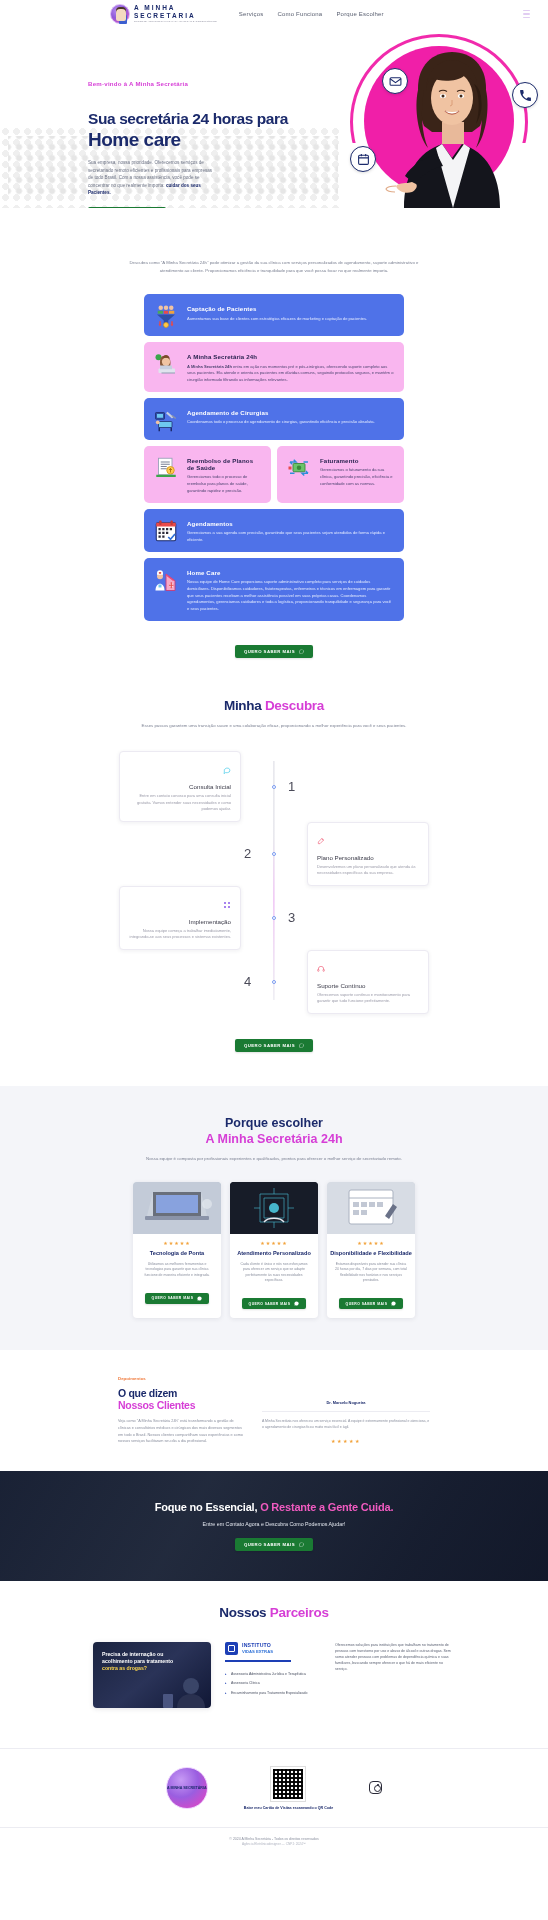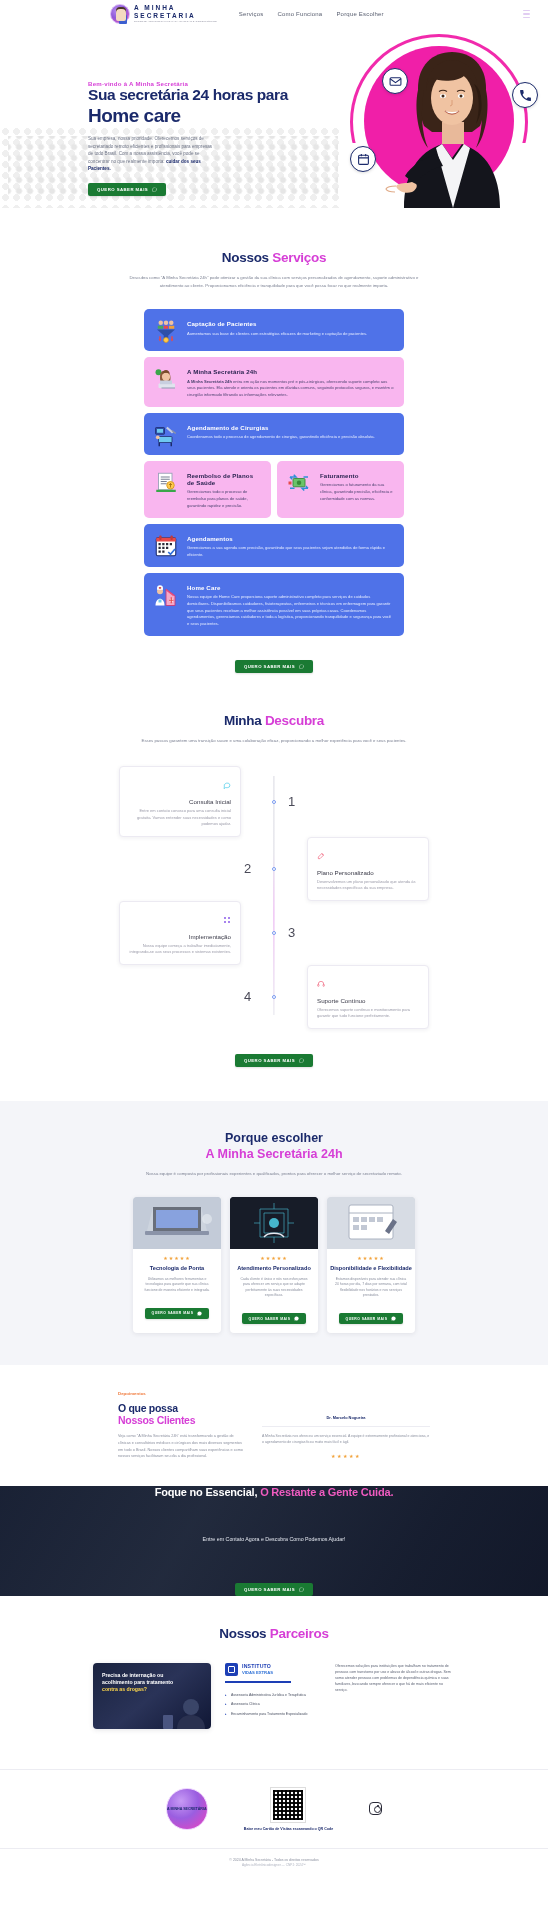--- a/index.html
+++ b/index.html
@@ -76,21 +76,21 @@
       radial-gradient(circle at 50% 50%, #e6e6e6 0 3px, transparent 3.2px);
     background-size: 11px 11px;
     background-position: 5.5px 5.5px;
   }
   .hero-content { position: absolute; left: 88px; top: 52px; width: 200px; z-index: 6; }
   .hero-kicker {
     font-size: 6.1px; font-weight: 700; color: #d63ed6; letter-spacing: .25px;
   }
   .hero-h1 {
     font-size: 15.5px; font-weight: 800; color: #1b2a6b;
-    letter-spacing: -.4px; margin-top: 0; line-height: 1.05;
+    letter-spacing: -.4px; margin-top: 24px; line-height: 1.05;
   }
   .hero-h2 {
     font-size: 19px; font-weight: 800; color: #1b2a6b;
     letter-spacing: -.5px; margin-top: 3px; line-height: 1.05;
   }
   .hero-p {
     font-size: 4.6px; color: #6d7385; line-height: 1.62; margin-top: 9px;
     width: 130px;
   }
   .hero-p b { color: #1b2a6b; }
@@ -226,28 +226,28 @@
   .depo-sep { width: 100%; height: 1px; background: #ececf2; margin: 6px 0 7px; }
   .depo-quote { font-size: 3.5px; color: #8a8f9e; line-height: 1.7; text-align: left; }
   .depo-stars { text-align: center; font-size: 5px; color: #f2a33c; letter-spacing: 1.5px; margin-top: 7px; }
 
   
   .cta-banner {
     position: relative; height: 110px; overflow: hidden;
     background:
       linear-gradient(rgba(18,24,42,.82), rgba(18,24,42,.82)),
       linear-gradient(120deg,#3c4c66 0%,#6a7d94 35%,#2b3648 75%,#141b2a 100%);
-    display: flex; flex-direction: column; align-items: center; justify-content: space-between;
+    display: flex; flex-direction: column; align-items: center; justify-content: center;
   }
   .cta-h { font-size: 11px; font-weight: 800; color: #ffffff; letter-spacing: -.2px; }
   .cta-h .pink { color: #f05bc0; }
   .cta-p { font-size: 5.3px; color: #e3e7ef; margin-top: 8px; }
 
   
-  .parceiros { padding: 30px 0 22px; }
+  .parceiros { padding: 24px 0 22px; }
   .parc-inner { display: flex; gap: 14px; justify-content: center; align-items: flex-start; margin-top: 22px; }
   .parc-card {
     width: 118px; height: 66px; border-radius: 4px; overflow: hidden; position: relative;
     background: linear-gradient(140deg,#1a2340 0%,#2a3358 50%,#101735 100%);
     box-shadow: 0 1px 5px rgba(30,30,60,.12);
     color: #fff; padding: 9px 9px;
   }
   .parc-card .pc-h { font-size: 5.2px; font-weight: 700; line-height: 1.35; }
   .parc-card .pc-h em { font-style: normal; color: #ffd84d; }
   .parc-mid { width: 96px; }
@@ -395,21 +395,20 @@
       <span>QUERO SABER MAIS</span>
       <svg class="wa" viewBox="0 0 24 24" fill="#fff">
           <path d="M12 2a10 10 0 00-8.6 15l-1.3 4.7 4.8-1.3A10 10 0 1012 2zm0 2a8 8 0 11-4.2 14.8l-.4-.2-2.6.7.7-2.5-.3-.4A8 8 0 0112 4z"></path>
         </svg>
     </a>
   </div>
 
 </section>
 
 <section class="servicos">
-  <h2 class="sec-title"><span>Nossos </span><span class="accent">Serviços</span></h2>
   <p class="sec-sub">Descubra como "A Minha Secretária 24h" pode otimizar a gestão da sua clínica com serviços personalizados de agendamento, suporte administrativo e atendimento ao cliente. Proporcionamos eficiência e tranquilidade para que você possa focar no que realmente importa.</p>
 
   <div class="svc-list">
 
     <div class="svc-card blue">
       <svg class="svc-ic" viewBox="0 0 32 32">
         <circle cx="9" cy="5" r="3" fill="#f0c3a2"></circle>
           <circle cx="16" cy="5" r="3" fill="#f0c3a2"></circle>
           <circle cx="23" cy="5" r="3" fill="#f0c3a2"></circle>
         <rect x="5" y="9" width="7" height="4" fill="#4aa85a"></rect>
@@ -699,21 +698,21 @@
             </svg>
         </a>
       </div>
     </div>
   </div>
 </section>
 
 <section class="depo">
   <div class="depo-left">
     <div class="depo-kicker">Depoimentos</div>
-    <div class="depo-h1">O que possa</div>
+    <div class="depo-h1">O que dizem</div>
     <div class="depo-h2">Nossos Clientes</div>
     <p class="depo-p">Veja como "A Minha Secretária 24h" está transformando a gestão de clínicas e consultórios médicos e cirúrgicos dos mais diversos segmentos em todo o Brasil. Nossos clientes compartilham suas experiências e como nossos serviços facilitaram seu dia a dia profissional.</p>
   </div>
   <div class="depo-right">
     <div class="depo-name">Dr. Marcelo Nogueira</div>
     <div class="depo-sep"></div>
     <p class="depo-quote">A Minha Secretária nos ofereceu um serviço essencial. A equipe é extremamente profissional e atenciosa, e o agendamento de cirurgias ficou muito mais fácil e ágil.</p>
     <div class="depo-stars">★★★★★</div>
   </div>
 </section>

